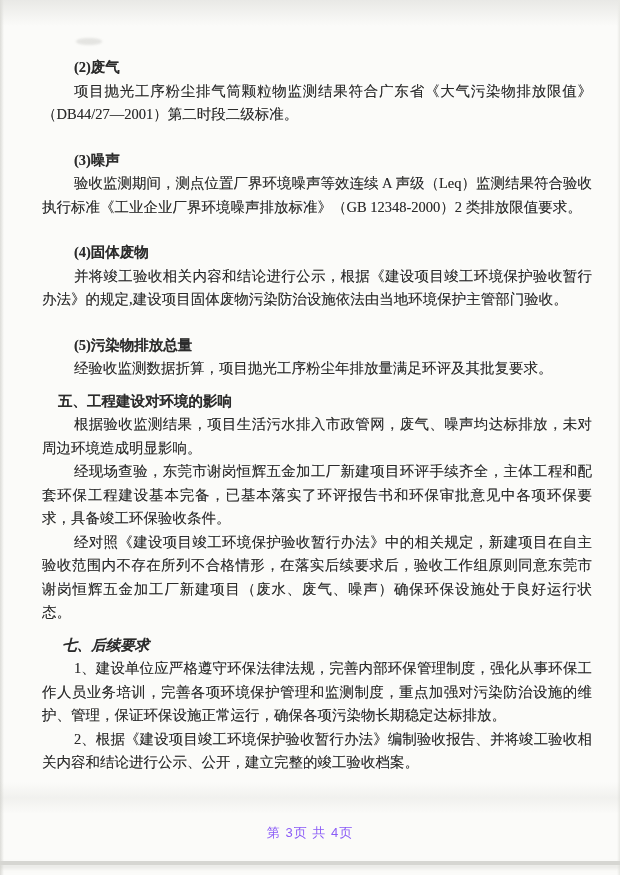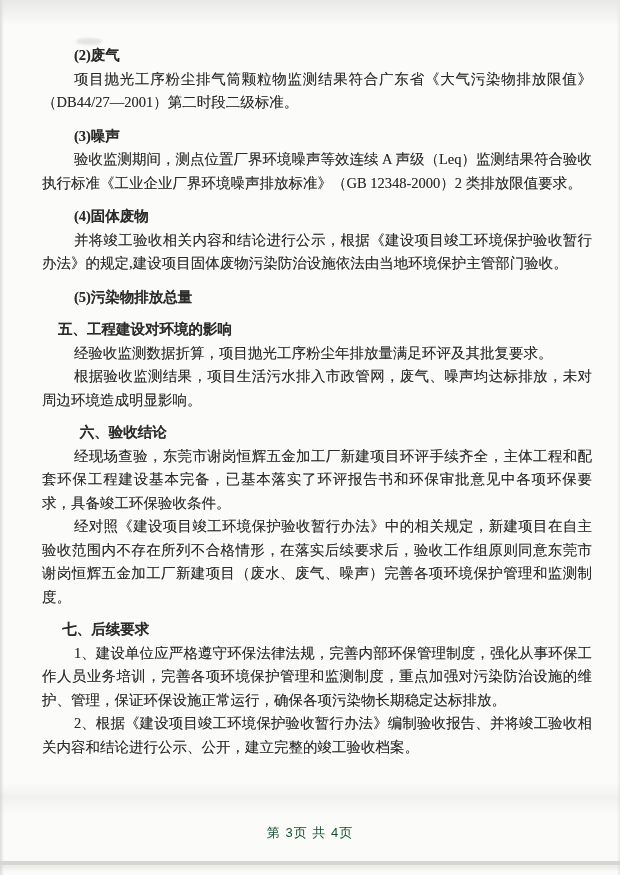--- a/index.html
+++ b/index.html
@@ -51,37 +51,37 @@
     color: #2b2b2b;
     font-size: 14.5px;
     line-height: 23.5px;
     text-shadow: 0 0 0.5px rgba(45,45,45,0.45);
   }
   .blk { text-align: justify; margin: 0; }
   .p { text-indent: 2.2em; font-family: Liberation Serif, serif; }
   .sub {
     font-weight: bold;
     padding-left: 2.2em;
-    margin-top: 10px;
+    margin-top: 22px;
   }
   .sec {
     font-weight: bold;
     margin-top: 9px;
   }
   .ind-1  { padding-left: 1.1em; }
   .ind-25 { padding-left: 2.6em; }
-  .ind-13 { padding-left: 1.4em; }
+  .ind-13 { padding-left: 1.4em; font-style: italic; }
   .footer {
     position: absolute;
     left: 0; top: 824px;
     width: 620px;
     text-align: center;
     font-size: 13px;
     line-height: 18px;
-    color: #14532d;
+    color: #8b5cf6;
     letter-spacing: 1px;
     font-family: "Liberation Sans", "DejaVu Sans", sans-serif;
   }
 </style>
 </head>
 <body>
 
 <div class="scan-top-shade"></div>
 <div class="scan-edge-left"></div>
 <div class="scan-edge-right"></div>
@@ -90,24 +90,23 @@
 <div class="scan-smudge"></div>
 
 <div class="page">
   <div class="blk sub">(2)废气</div>
   <div class="blk p">项目抛光工序粉尘排气筒颗粒物监测结果符合广东省《大气污染物排放限值》（DB44/27—2001）第二时段二级标准。</div>
   <div class="blk sub">(3)噪声</div>
   <div class="blk p">验收监测期间，测点位置厂界环境噪声等效连续 A 声级（Leq）监测结果符合验收执行标准《工业企业厂界环境噪声排放标准》（GB 12348-2000）2 类排放限值要求。</div>
   <div class="blk sub">(4)固体废物</div>
   <div class="blk p">并将竣工验收相关内容和结论进行公示，根据《建设项目竣工环境保护验收暂行办法》的规定,建设项目固体废物污染防治设施依法由当地环境保护主管部门验收。</div>
   <div class="blk sub">(5)污染物排放总量</div>
+  <div class="blk p">经验收监测数据折算，项目抛光工序粉尘年排放量满足环评及其批复要求。</div>
   <div class="blk sec ind-1">五、工程建设对环境的影响</div>
-  <div class="blk p">经验收监测数据折算，项目抛光工序粉尘年排放量满足环评及其批复要求。</div>
   <div class="blk p">根据验收监测结果，项目生活污水排入市政管网，废气、噪声均达标排放，未对周边环境造成明显影响。</div>
-  <div class="blk sec ind-25">六、验收结论</div>
   <div class="blk p">经现场查验，东莞市谢岗恒辉五金加工厂新建项目环评手续齐全，主体工程和配套环保工程建设基本完备，已基本落实了环评报告书和环保审批意见中各项环保要求，具备竣工环保验收条件。</div>
-  <div class="blk p">经对照《建设项目竣工环境保护验收暂行办法》中的相关规定，新建项目在自主验收范围内不存在所列不合格情形，在落实后续要求后，验收工作组原则同意东莞市谢岗恒辉五金加工厂新建项目（废水、废气、噪声）完善各项环境保护管理和监测制度。</div>
+  <div class="blk p">经对照《建设项目竣工环境保护验收暂行办法》中的相关规定，新建项目在自主验收范围内不存在所列不合格情形，在落实后续要求后，验收工作组原则同意东莞市谢岗恒辉五金加工厂新建项目（废水、废气、噪声）确保环保设施处于良好运行状态。</div>
   <div class="blk sec ind-13">七、后续要求</div>
   <div class="blk p">1、建设单位应严格遵守环保法律法规，完善内部环保管理制度，强化从事环保工作人员业务培训，完善各项环境保护管理和监测制度，重点加强对污染防治设施的维护、管理，保证环保设施正常运行，确保各项污染物长期稳定达标排放。</div>
   <div class="blk p">2、根据《建设项目竣工环境保护验收暂行办法》编制验收报告、并将竣工验收相关内容和结论进行公示、公开，建立完整的竣工验收档案。</div>
 </div>
 
 <div class="footer">第 3页 共 4页</div>
 
 </body></html>

